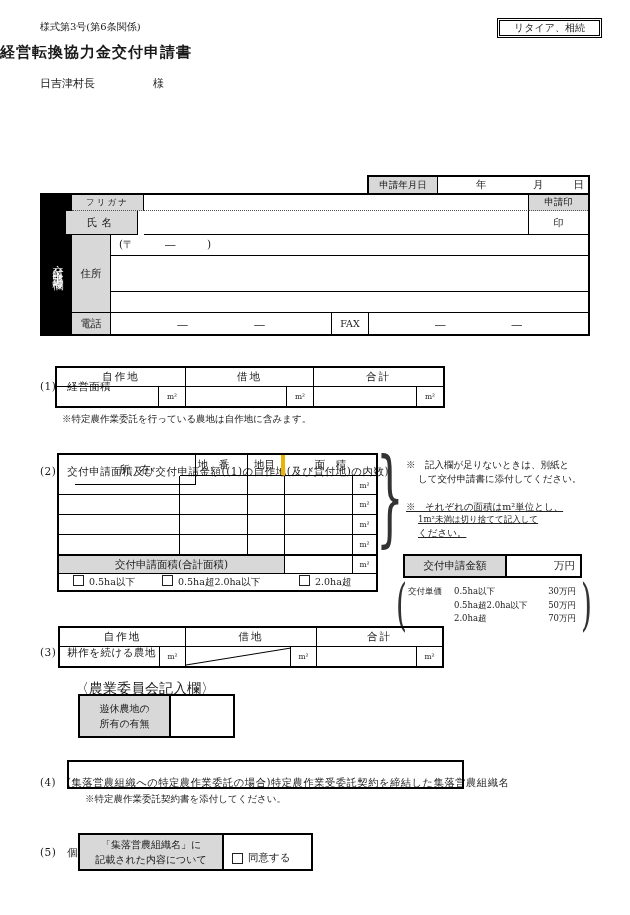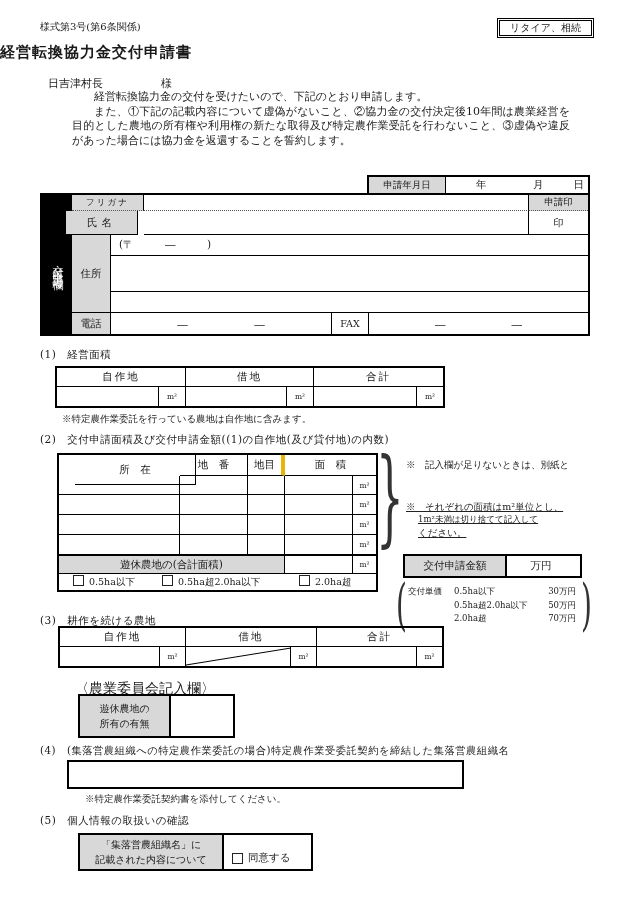--- a/index.html
+++ b/index.html
@@ -8,50 +8,46 @@
     font-family:"DejaVu Serif","Liberation Serif",serif;color:#1a1a1a;
     overflow:hidden;margin:0 auto;
   }
   .abs{position:absolute;}
   .cell{position:absolute;box-sizing:border-box;}
   .gray{background:#d8d8d8;}
   .blk{background:#000;color:#fff;}
   .cen{display:flex;align-items:center;justify-content:center;}
   .left{display:flex;align-items:center;justify-content:flex-start;}
   .b2{border:2px solid #000;}
-  .heading{font-size:10.5px;letter-spacing:.5px;white-space:nowrap;}
+  .heading{font-size:10.5px;letter-spacing:.5px;white-space:nowrap;margin-top:32px;}
   .note{font-size:9.5px;white-space:nowrap;color:#222;}
   .unitbox{position:absolute;top:0;bottom:0;right:0;border-left:1px solid #000;
     display:flex;align-items:center;justify-content:center;font-size:7.5px;box-sizing:border-box;}
   .chk{display:inline-block;width:9px;height:9px;border:1px solid #222;background:#fff;
     vertical-align:-1px;margin-right:5px;}
   .brace{font-family:"DejaVu Serif",serif;color:#333;pointer-events:none;}
   p{margin:0;}
 </style>
 </head>
 <body>
 
 <div class="page">
 
   <div class="abs" style="left:40px;top:20px;font-size:10px;">様式第3号(第6条関係)</div>
-  <div class="abs cen" style="left:497px;top:18px;width:97px;height:20px;border:3px double #000;font-size:10px;box-sizing:border-box;">リタイア、相続</div>
+  <div class="abs cen" style="left:497px;top:18px;width:105px;height:20px;border:3px double #000;font-size:10px;box-sizing:border-box;">リタイア、相続</div>
 
   <div class="abs" style="left:0;top:43px;width:630px;font-size:15px;font-weight:bold;letter-spacing:1px;">経営転換協力金交付申請書</div>
 
-  <div class="abs" style="left:40px;top:76px;font-size:11px;margin-left:8px;">
+  <div class="abs" style="left:40px;top:76px;font-size:11px;">
     <span>日吉津村長</span><span style="display:inline-block;width:58px;"></span><span>様</span>
   </div>
 
-  <div class="abs" style="left:72px;top:90px;width:498px;font-size:11px;line-height:14.6px;text-align:justify;">
-    <p style="text-indent:22px;">経営転換協力金の交付を受けたいので、下記のとおり申請します。</p>
-    <p style="text-indent:22px;">また、①下記の記載内容について虚偽がないこと、②協力金の交付決定後10年間は農業経営を目的とした農地の所有権や利用権の新たな取得及び特定農作業受託を行わないこと、③虚偽や違反があった場合には協力金を返還することを誓約します。</p>
-  </div>
 
   <div class="abs" style="left:367px;top:175px;width:223px;height:20px;border:2px solid #000;box-sizing:border-box;">
-    <div class="cell gray cen" style="left:0;top:0;width:77px;height:16px;border-right:1px solid #000;font-size:9.5px;">申請年月日</div>
+    <div class="cell gray cen" style="left:0;top:0;width:69px;height:16px;border-right:1px solid #000;font-size:9.5px;">申請年月日</div>
     <div class="cell" style="left:69px;top:0;width:150px;height:16px;font-size:10.5px;">
       <span class="abs" style="left:38px;top:1px;">年</span>
       <span class="abs" style="left:95px;top:1px;">月</span>
       <span class="abs" style="right:4px;top:1px;">日</span>
     </div>
   </div>
 
   <div class="abs b2" style="left:40px;top:193px;width:550px;height:143px;box-sizing:border-box;">
 
     <div class="cell blk cen" style="left:0;top:0;width:30px;height:139px;border-right:1px solid #000;">
@@ -131,46 +127,47 @@
       <span class="unitbox" style="width:24px;">m²</span>
       </div>
 
     <div class="cell" style="left:0;top:80px;width:121px;height:19px;border-right:1px solid #000;"></div>
     <div class="cell" style="left:121px;top:80px;width:68px;height:19px;border-right:1px solid #000;"></div>
     <div class="cell" style="left:189px;top:80px;width:37px;height:19px;border-right:1px solid #000;"></div>
     <div class="cell" style="left:226px;top:80px;width:91px;height:19px;">
       <span class="unitbox" style="width:24px;">m²</span>
       </div>
 
-    <div class="cell gray cen" style="left:0;top:99px;width:226px;height:20px;border-top:2px solid #000;border-right:1px solid #000;border-bottom:1px solid #000;font-size:10.5px;">遊休農地の(合計面積)</div>
+    <div class="cell gray cen" style="left:0;top:99px;width:226px;height:20px;border-top:2px solid #000;border-right:1px solid #000;border-bottom:1px solid #000;font-size:10.5px;">交付申請面積(合計面積)</div>
     <div class="cell" style="left:226px;top:99px;width:91px;height:20px;border-top:2px solid #000;border-bottom:1px solid #000;">
       <span class="unitbox" style="width:24px;">m²</span>
       </div>
 
     <div class="cell" style="left:0;top:119px;width:317px;height:14px;font-size:9.5px;">
       <span class="abs" style="left:14px;top:1px;"><span class="chk"></span><span>0.5ha以下</span></span>
       <span class="abs" style="left:103px;top:1px;"><span class="chk"></span><span>0.5ha超2.0ha以下</span></span>
       <span class="abs" style="left:240px;top:1px;"><span class="chk"></span><span>2.0ha超</span></span>
     </div>
   </div>
 
   <div class="abs brace" style="left:376px;top:448px;font-size:104px;line-height:98px;transform:scaleX(0.42);transform-origin:left top;">}</div>
 
   <div class="abs note" style="left:406px;top:458px;line-height:13.5px;">
     <div>※　記入欄が足りないときは、別紙と</div>
+    <div style="padding-left:12px;">して交付申請書に添付してください。</div>
   </div>
   <div class="abs note" style="left:406px;top:500px;line-height:13px;text-decoration:underline;">
     <div>※　それぞれの面積はm²単位とし、</div>
     <div style="padding-left:12px;font-size:8.5px;">1m²未満は切り捨てて記入して</div>
     <div style="padding-left:12px;">ください。</div>
   </div>
 
   <div class="abs b2" style="left:403px;top:554px;width:179px;height:24px;box-sizing:border-box;">
     <div class="cell gray cen" style="left:0;top:0;width:102px;height:20px;border-right:2px solid #000;font-size:10.5px;">交付申請金額</div>
-    <div class="cell" style="left:102px;top:0;width:73px;height:20px;font-size:10.5px;display:flex;align-items:center;justify-content:center;padding-right:5px;">
+    <div class="cell" style="left:102px;top:0;width:73px;height:20px;font-size:10.5px;display:flex;align-items:center;justify-content:flex-end;padding-right:5px;">
       <span>万円</span>
     </div>
   </div>
 
   <div class="abs" style="left:396px;top:583px;width:192px;height:46px;">
     <div class="abs brace" style="left:0;top:-4px;font-size:56px;line-height:52px;transform:scaleX(0.5);transform-origin:left top;">(</div>
     <div class="abs brace" style="right:-4px;top:-4px;font-size:56px;line-height:52px;transform:scaleX(0.5);transform-origin:right top;">)</div>
     <div class="abs" style="left:12px;top:2px;width:168px;font-size:8.5px;line-height:13.5px;">
       <div style="display:flex;">
         <span style="width:46px;">交付単価</span>

